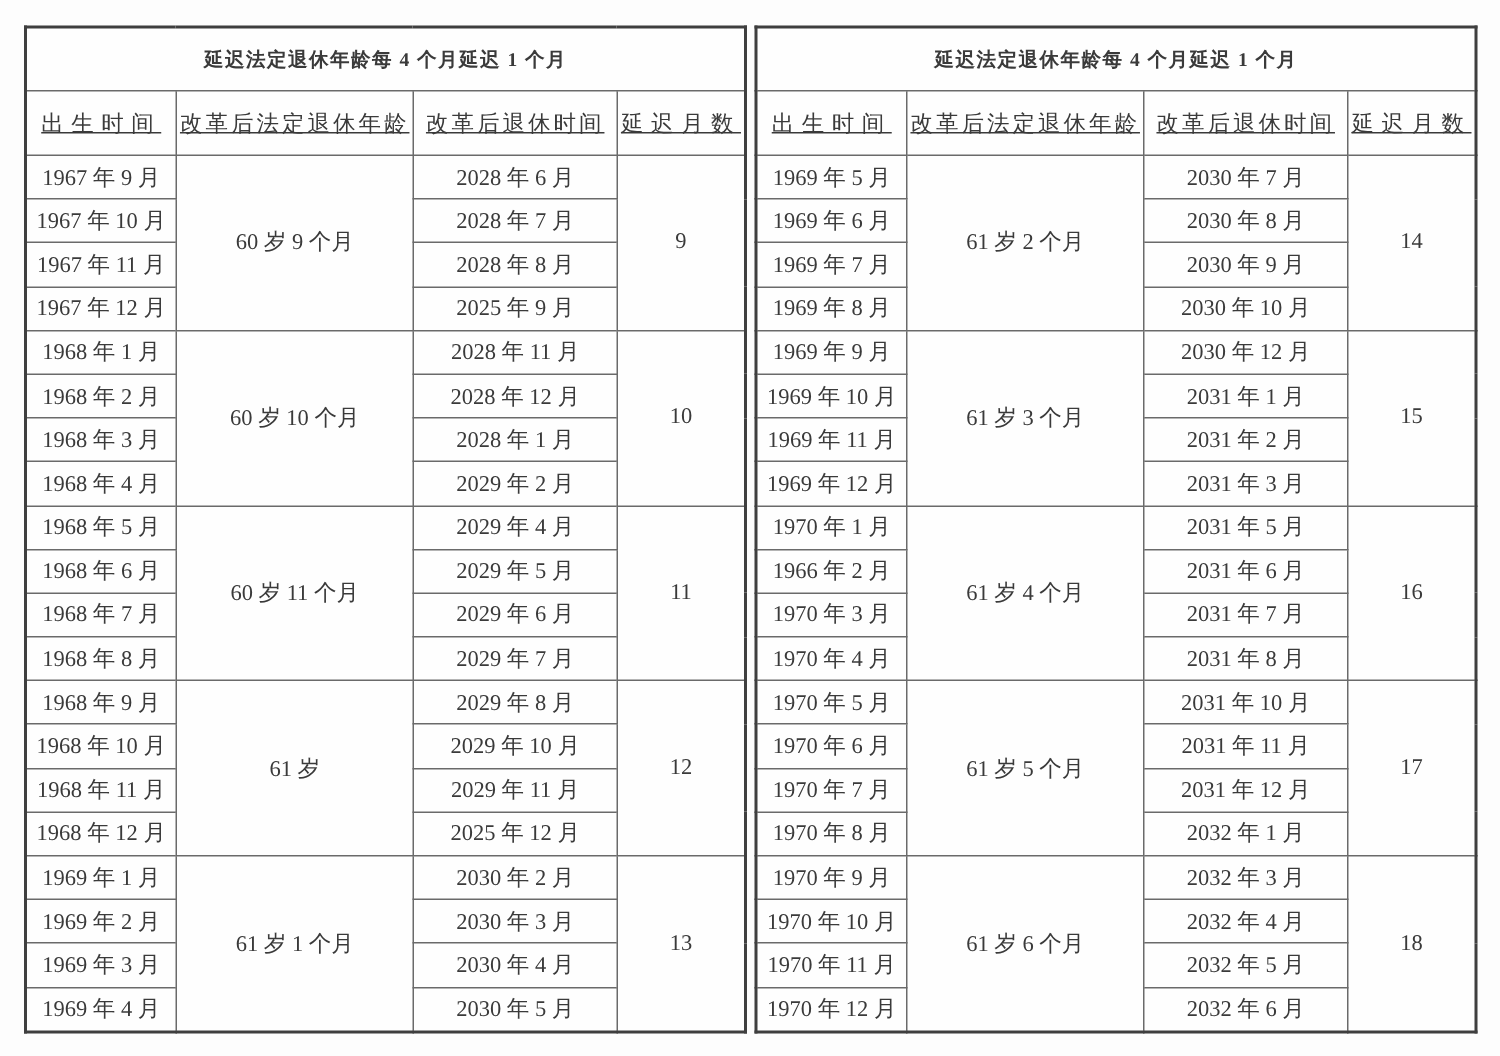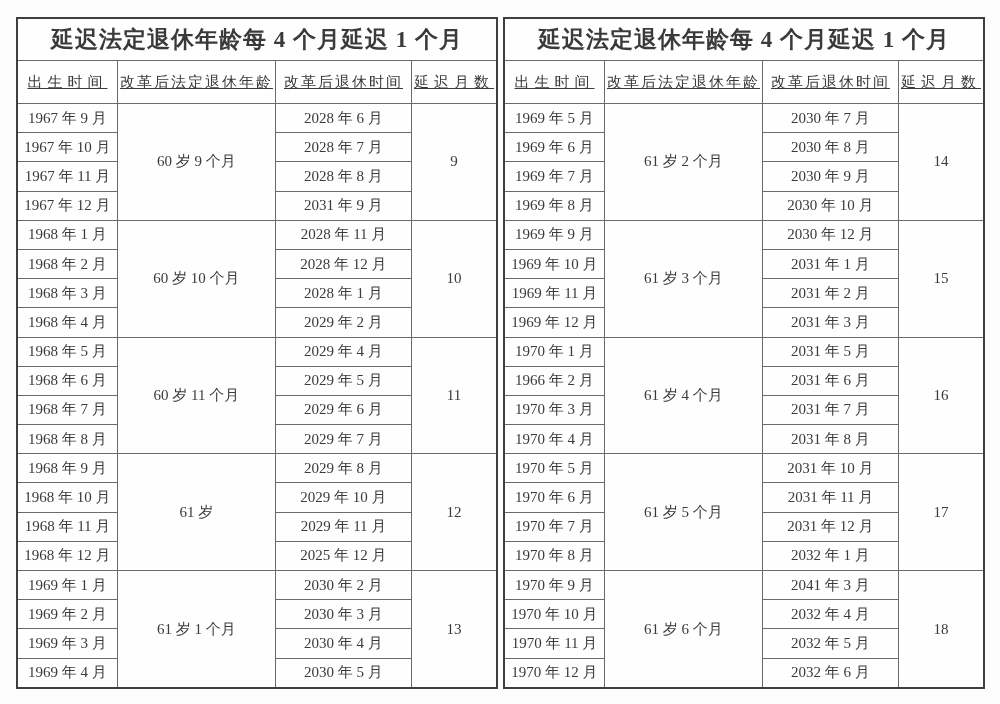--- a/index.html
+++ b/index.html
@@ -31,21 +31,21 @@
   table.sched th, table.sched td {
     border: 1px solid #6a6a6a;
     text-align: center;
     vertical-align: middle;
     padding: 0 2px;
     overflow: hidden;
     white-space: nowrap;
   }
   tr.title-row th {
     height: 41px;
-    font-size: 23px;
+    font-size: 13px;
     font-weight: bold;
     letter-spacing: 1px;
   }
   tr.head-row th {
     height: 42px;
     font-size: 15px;
     font-weight: normal;
     letter-spacing: 2px;
     text-decoration: underline;
   }
@@ -92,21 +92,21 @@
         <tr>
           <td>1967 年 10 月</td>
           <td>2028 年 7 月</td>
         </tr>
         <tr>
           <td>1967 年 11 月</td>
           <td>2028 年 8 月</td>
         </tr>
         <tr>
           <td>1967 年 12 月</td>
-          <td>2031 年 9 月</td>
+          <td>2025 年 9 月</td>
         </tr>
         <tr>
           <td>1968 年 1 月</td>
           <td rowspan="4">60 岁 10 个月</td>
           <td>2028 年 11 月</td>
           <td rowspan="4">10</td>
         </tr>
         <tr>
           <td>1968 年 2 月</td>
           <td>2028 年 12 月</td>
@@ -263,21 +263,21 @@
           <td>1970 年 7 月</td>
           <td>2031 年 12 月</td>
         </tr>
         <tr>
           <td>1970 年 8 月</td>
           <td>2032 年 1 月</td>
         </tr>
         <tr>
           <td>1970 年 9 月</td>
           <td rowspan="4">61 岁 6 个月</td>
-          <td>2041 年 3 月</td>
+          <td>2032 年 3 月</td>
           <td rowspan="4">18</td>
         </tr>
         <tr>
           <td>1970 年 10 月</td>
           <td>2032 年 4 月</td>
         </tr>
         <tr>
           <td>1970 年 11 月</td>
           <td>2032 年 5 月</td>
         </tr>

